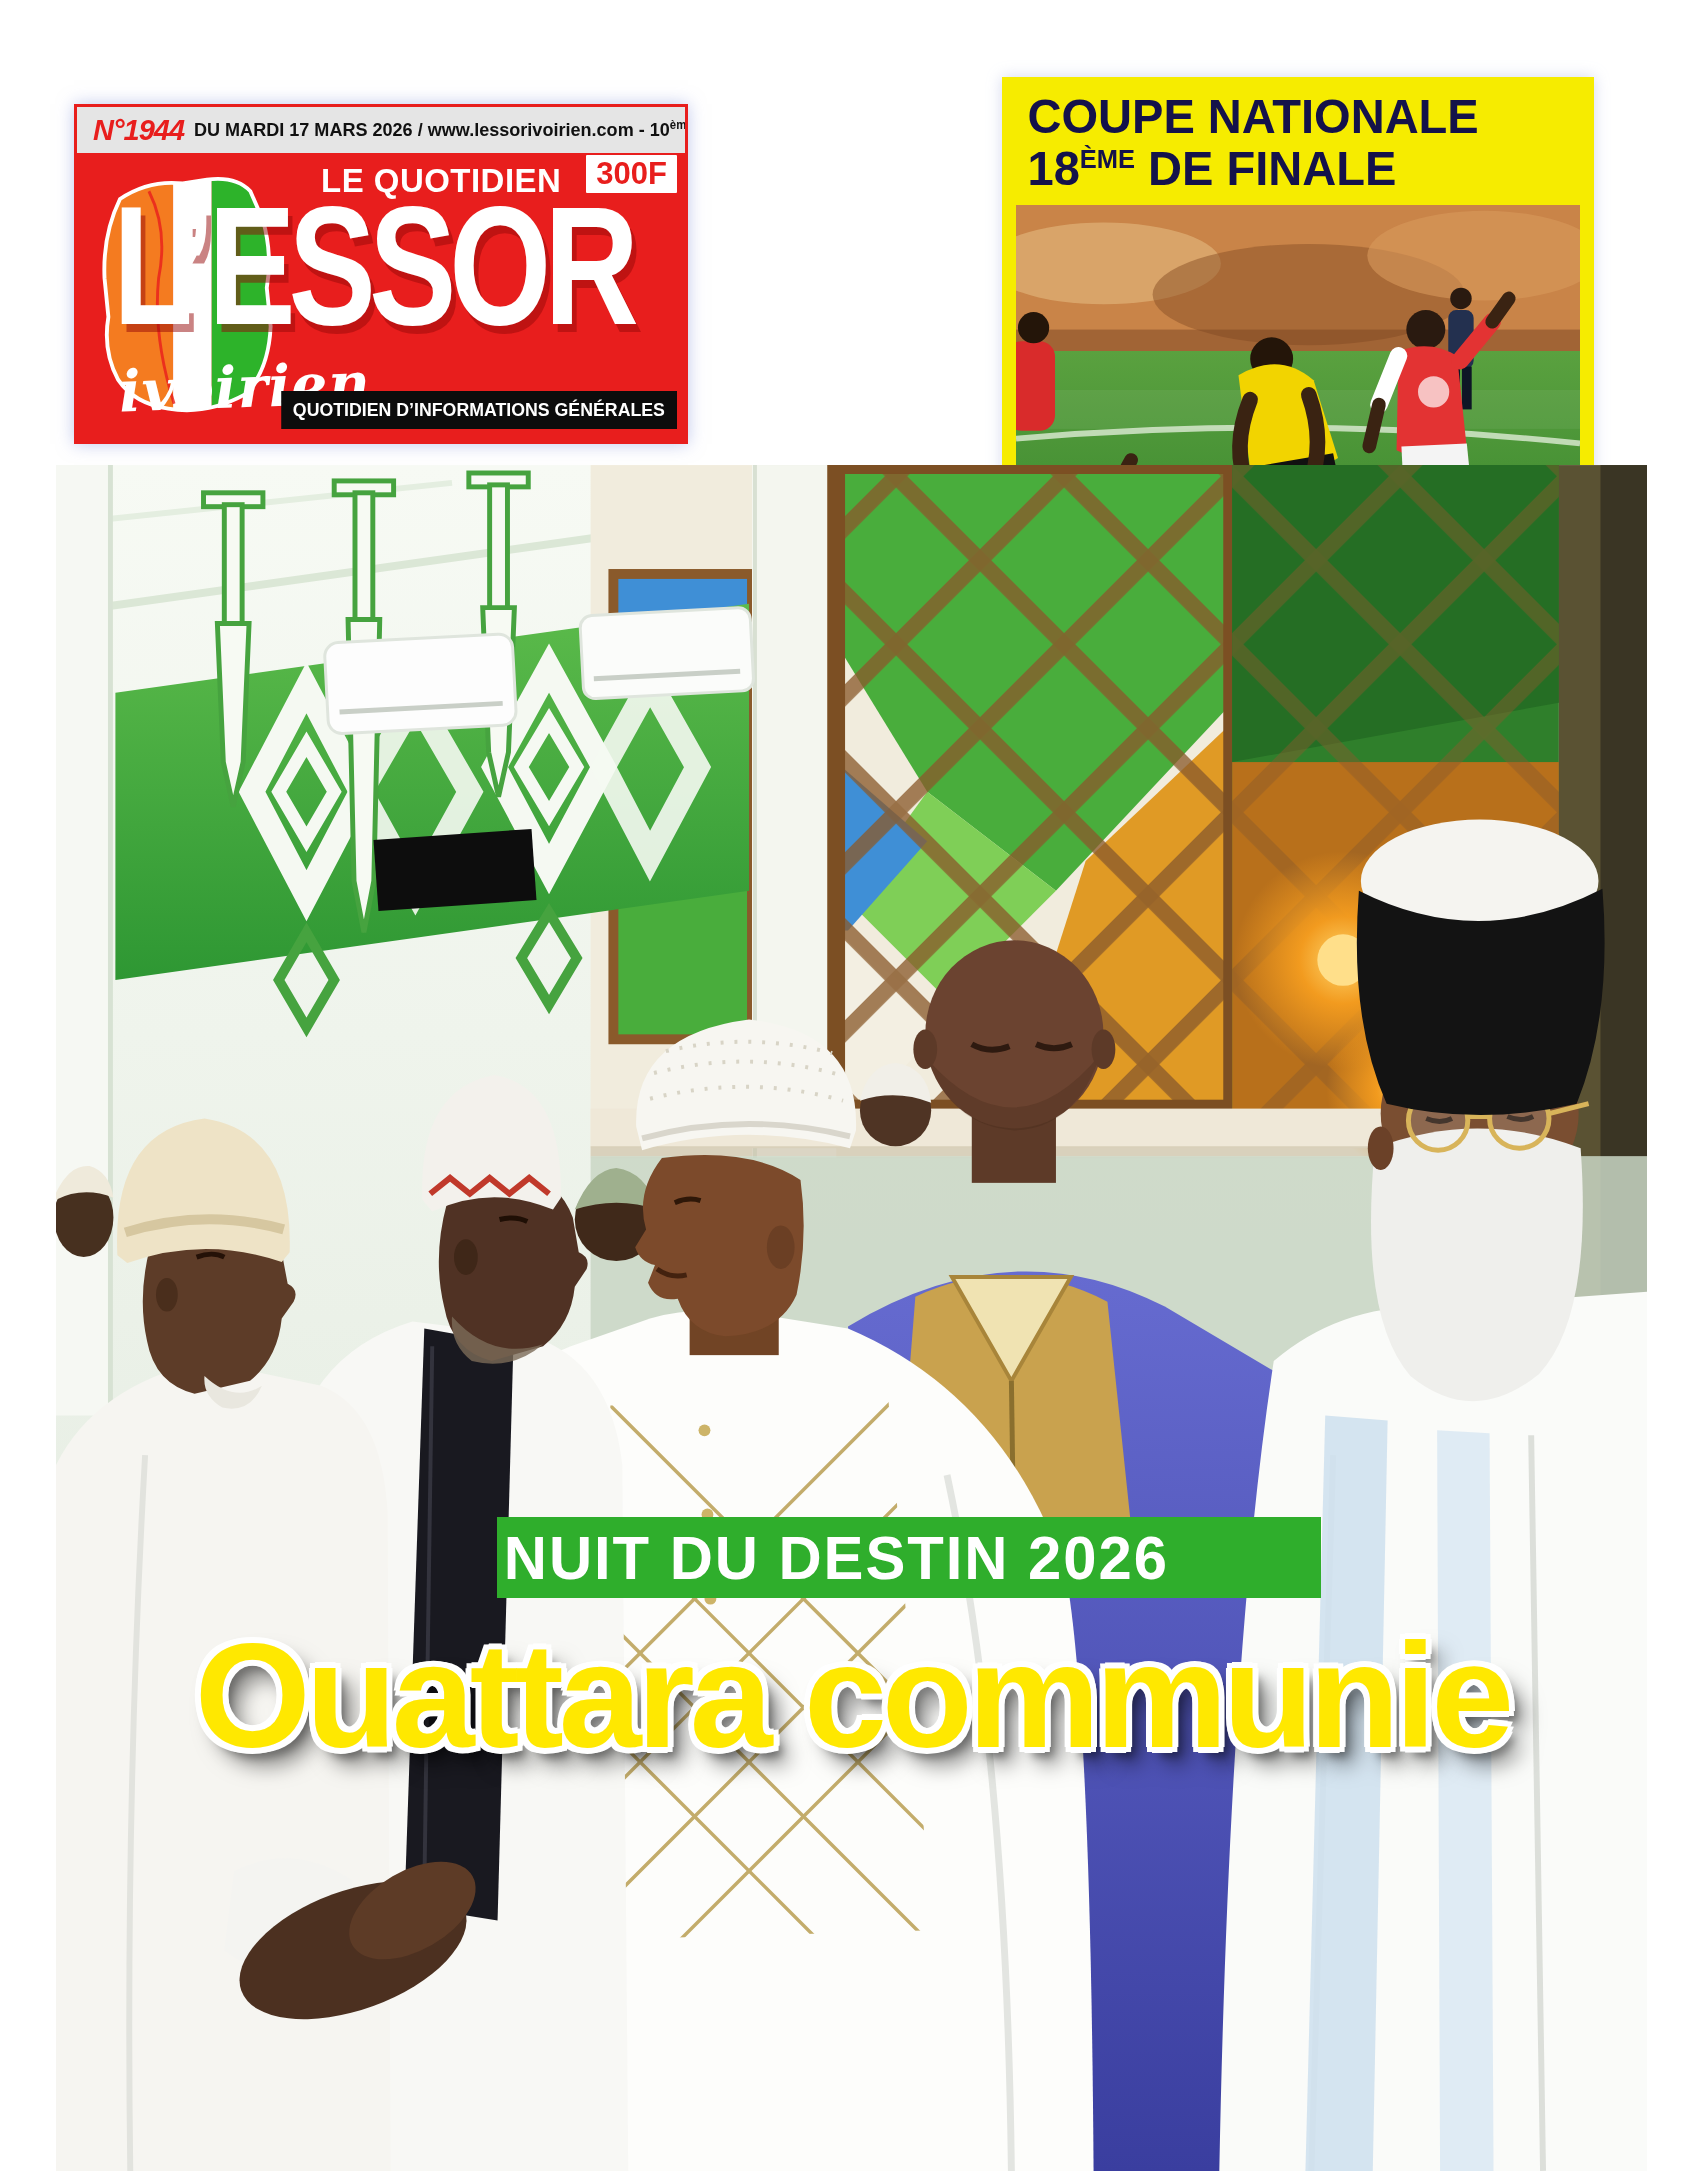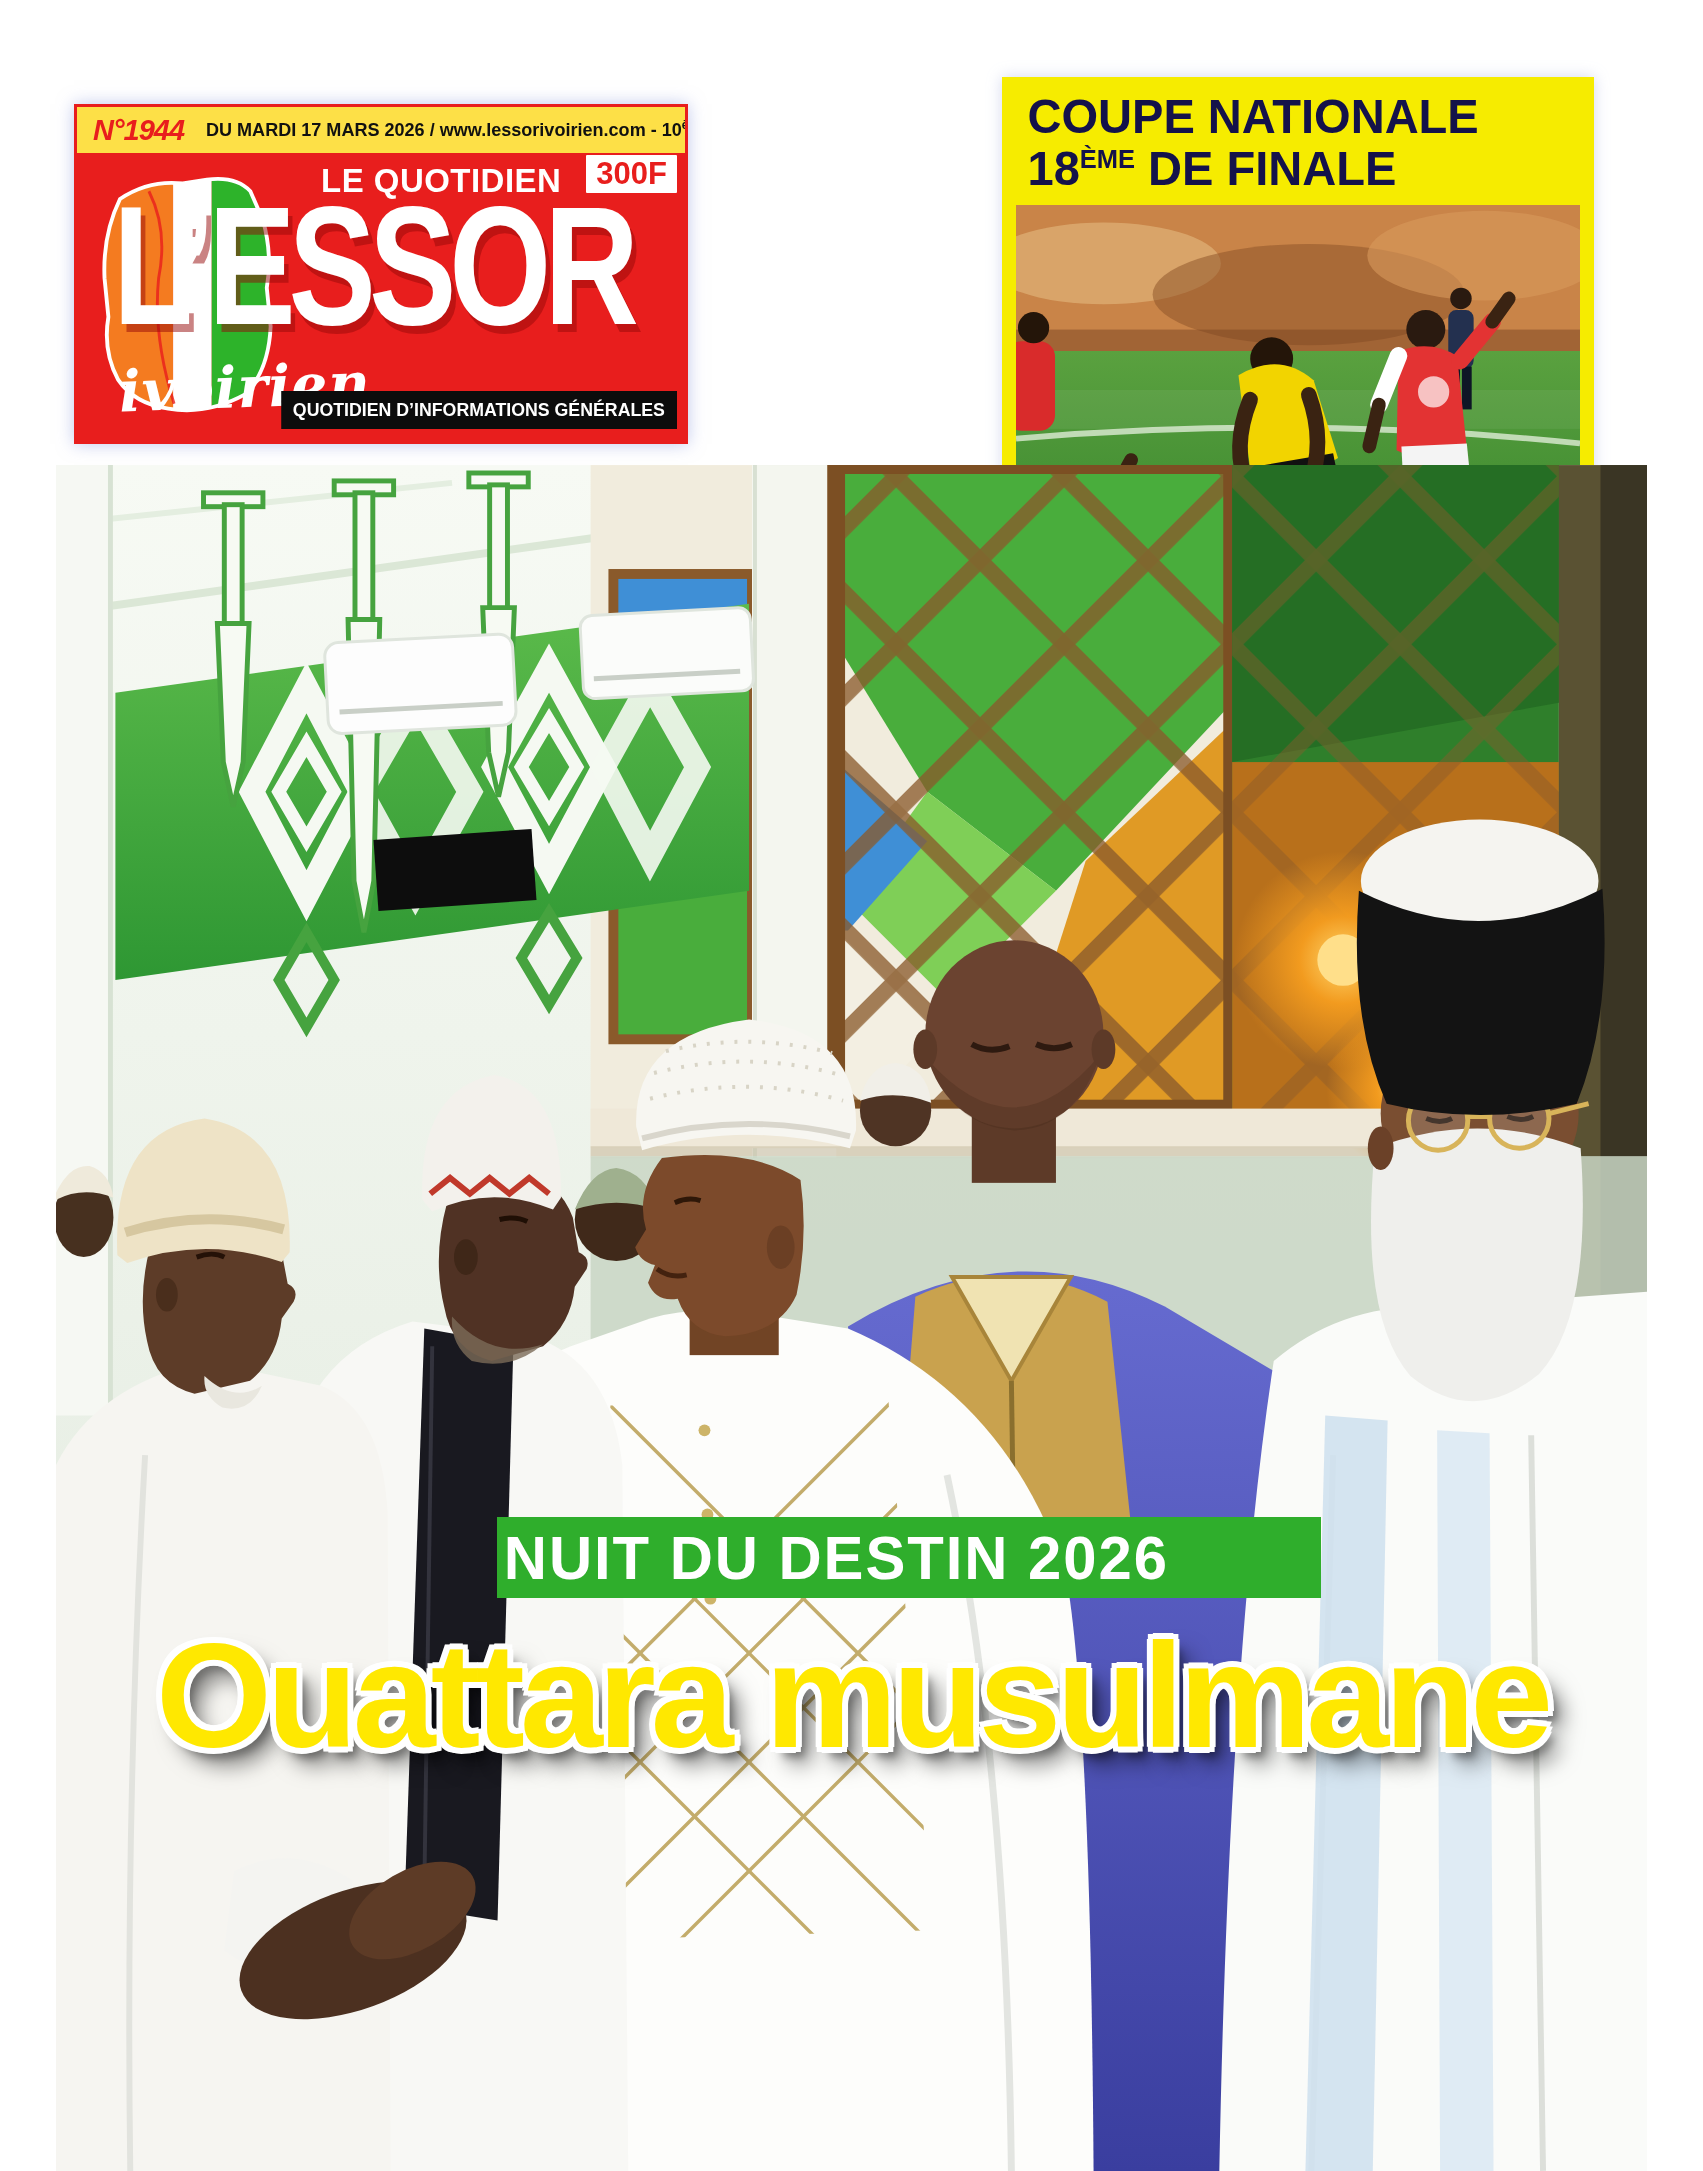--- a/index.html
+++ b/index.html
@@ -11,21 +11,21 @@
     --headline_yellow:#ffe800;
   }
   *{margin:0;padding:0;box-sizing:border-box;}
   body{background:#fff;font-family:"Liberation Sans","DejaVu Sans",sans-serif;}
   .page{position:relative;width:1704px;height:2171px;background:#fff;overflow:hidden;}
 
   
   .masthead{position:absolute;left:74px;top:104px;width:614px;height:340px;
     background:#fff;border:3px solid var(--masthead_red);
     box-shadow:0 0 16px rgba(140,155,220,.55);}
-  .mh-strip{height:46px;display:flex;align-items:center;gap:22px;padding-left:16px;background:#fde047;white-space:nowrap;overflow:hidden;}
+  .mh-strip{height:46px;display:flex;align-items:center;gap:10px;padding-left:16px;background:#e5e5e5;white-space:nowrap;overflow:hidden;}
   .mh-issue{color:var(--masthead_red);font-size:29px;font-weight:900;font-style:italic;letter-spacing:-1px;}
   .mh-date{color:#111;font-size:19px;font-weight:bold;transform:scaleX(.95);transform-origin:left center;}
   .mh-date .sup{font-size:12px;vertical-align:super;}
   .mh-red{position:relative;height:288px;background:var(--masthead_red);overflow:hidden;}
   .mh-map{position:absolute;left:14px;top:8px;}
   .mh-kicker{position:absolute;left:244px;top:8px;color:#fff;font-size:34px;font-weight:800;letter-spacing:0.5px;transform:scaleX(.97);transform-origin:left top;}
   .mh-price{position:absolute;right:8px;top:2px;background:#fff;border-radius:1px;padding:1px 10px;color:var(--masthead_red);font-size:31px;font-weight:900;}
   .mh-title{position:absolute;left:36px;top:34px;color:#fff;font-size:168px;font-weight:900;line-height:.95;letter-spacing:-9px;transform:scaleX(.78);transform-origin:left top;white-space:nowrap;
     text-shadow:6px 8px 0 rgba(150,8,8,.5);}
   .mh-edition{position:absolute;left:42px;top:200px;color:#fff;font-size:57px;font-weight:bold;font-style:italic;font-family:"DejaVu Serif","Liberation Serif",serif;transform:rotate(-2deg);letter-spacing:1px;}
@@ -394,17 +394,17 @@
         <ellipse cx="360" cy="1460" rx="70" ry="40" fill="#5d3b26" transform="rotate(-30 360 1460)"></ellipse>
       </g>
     </svg>
   </div>
 
   <div class="banner">
     <span>NUIT DU DESTIN 2026</span>
   </div>
 
   <div class="headline">
-    <div>Ouattara musulmane</div>
+    <div>Ouattara communie</div>
   </div>
 
 </div>
 
 
 </body></html>

